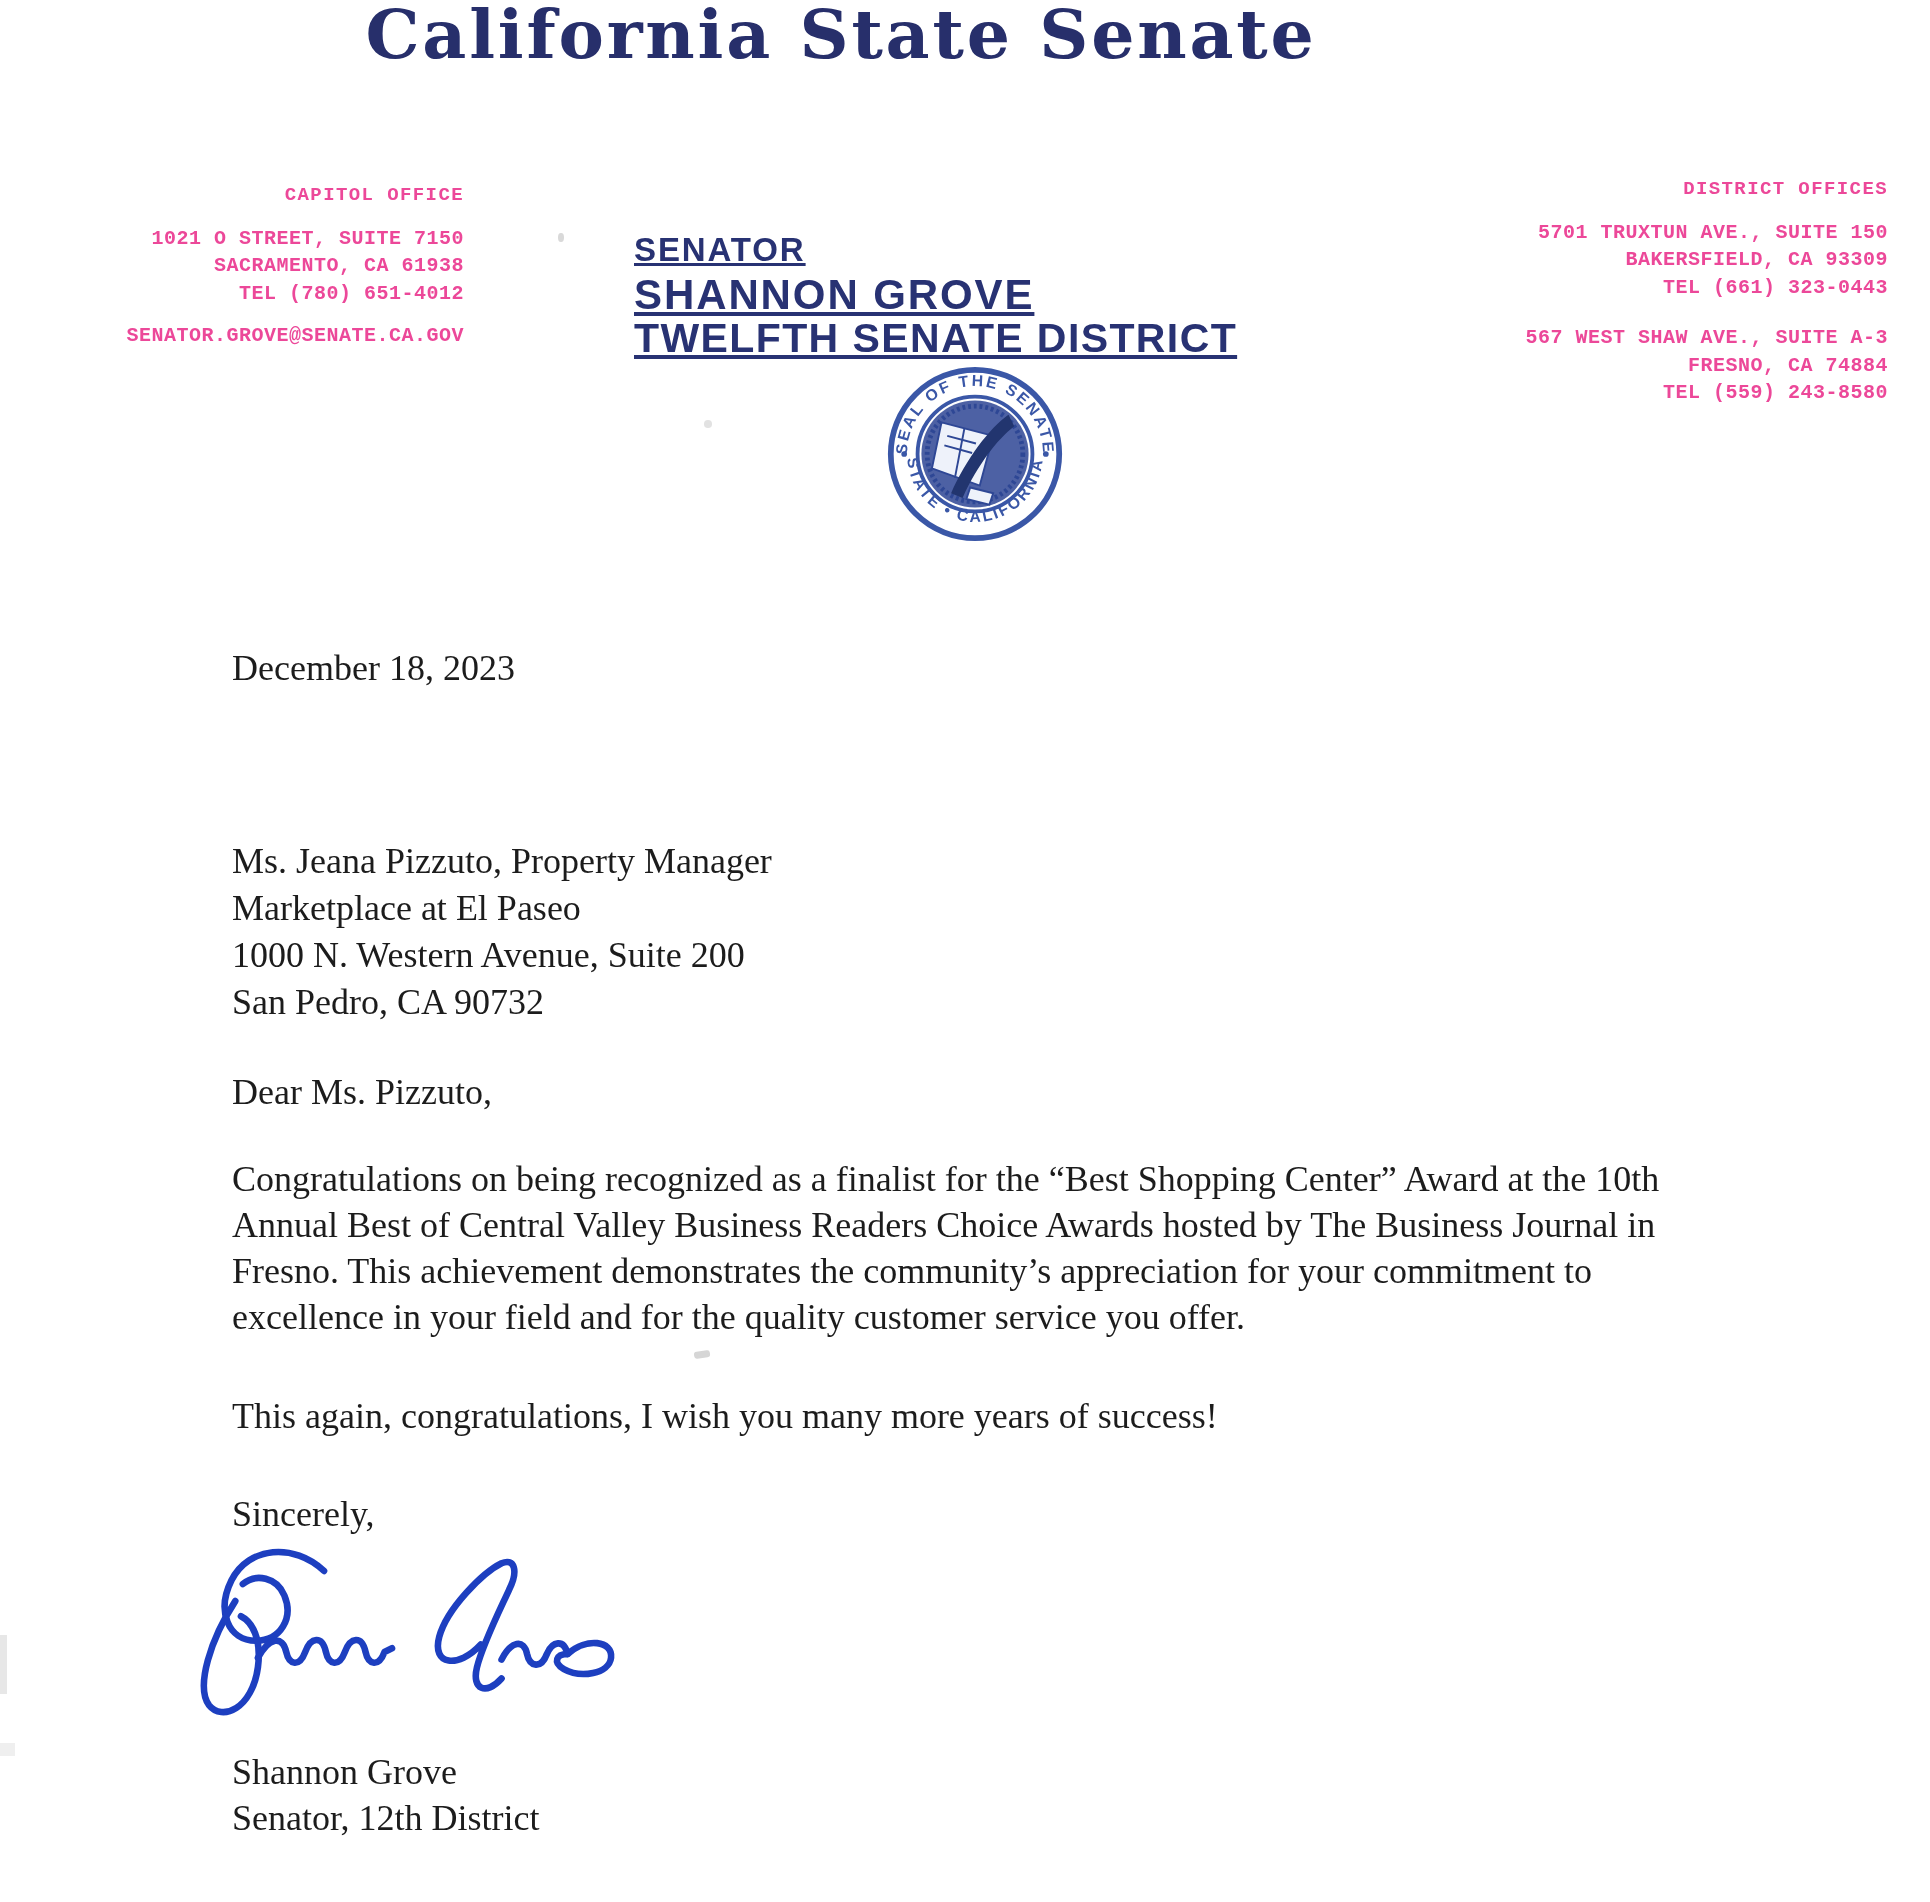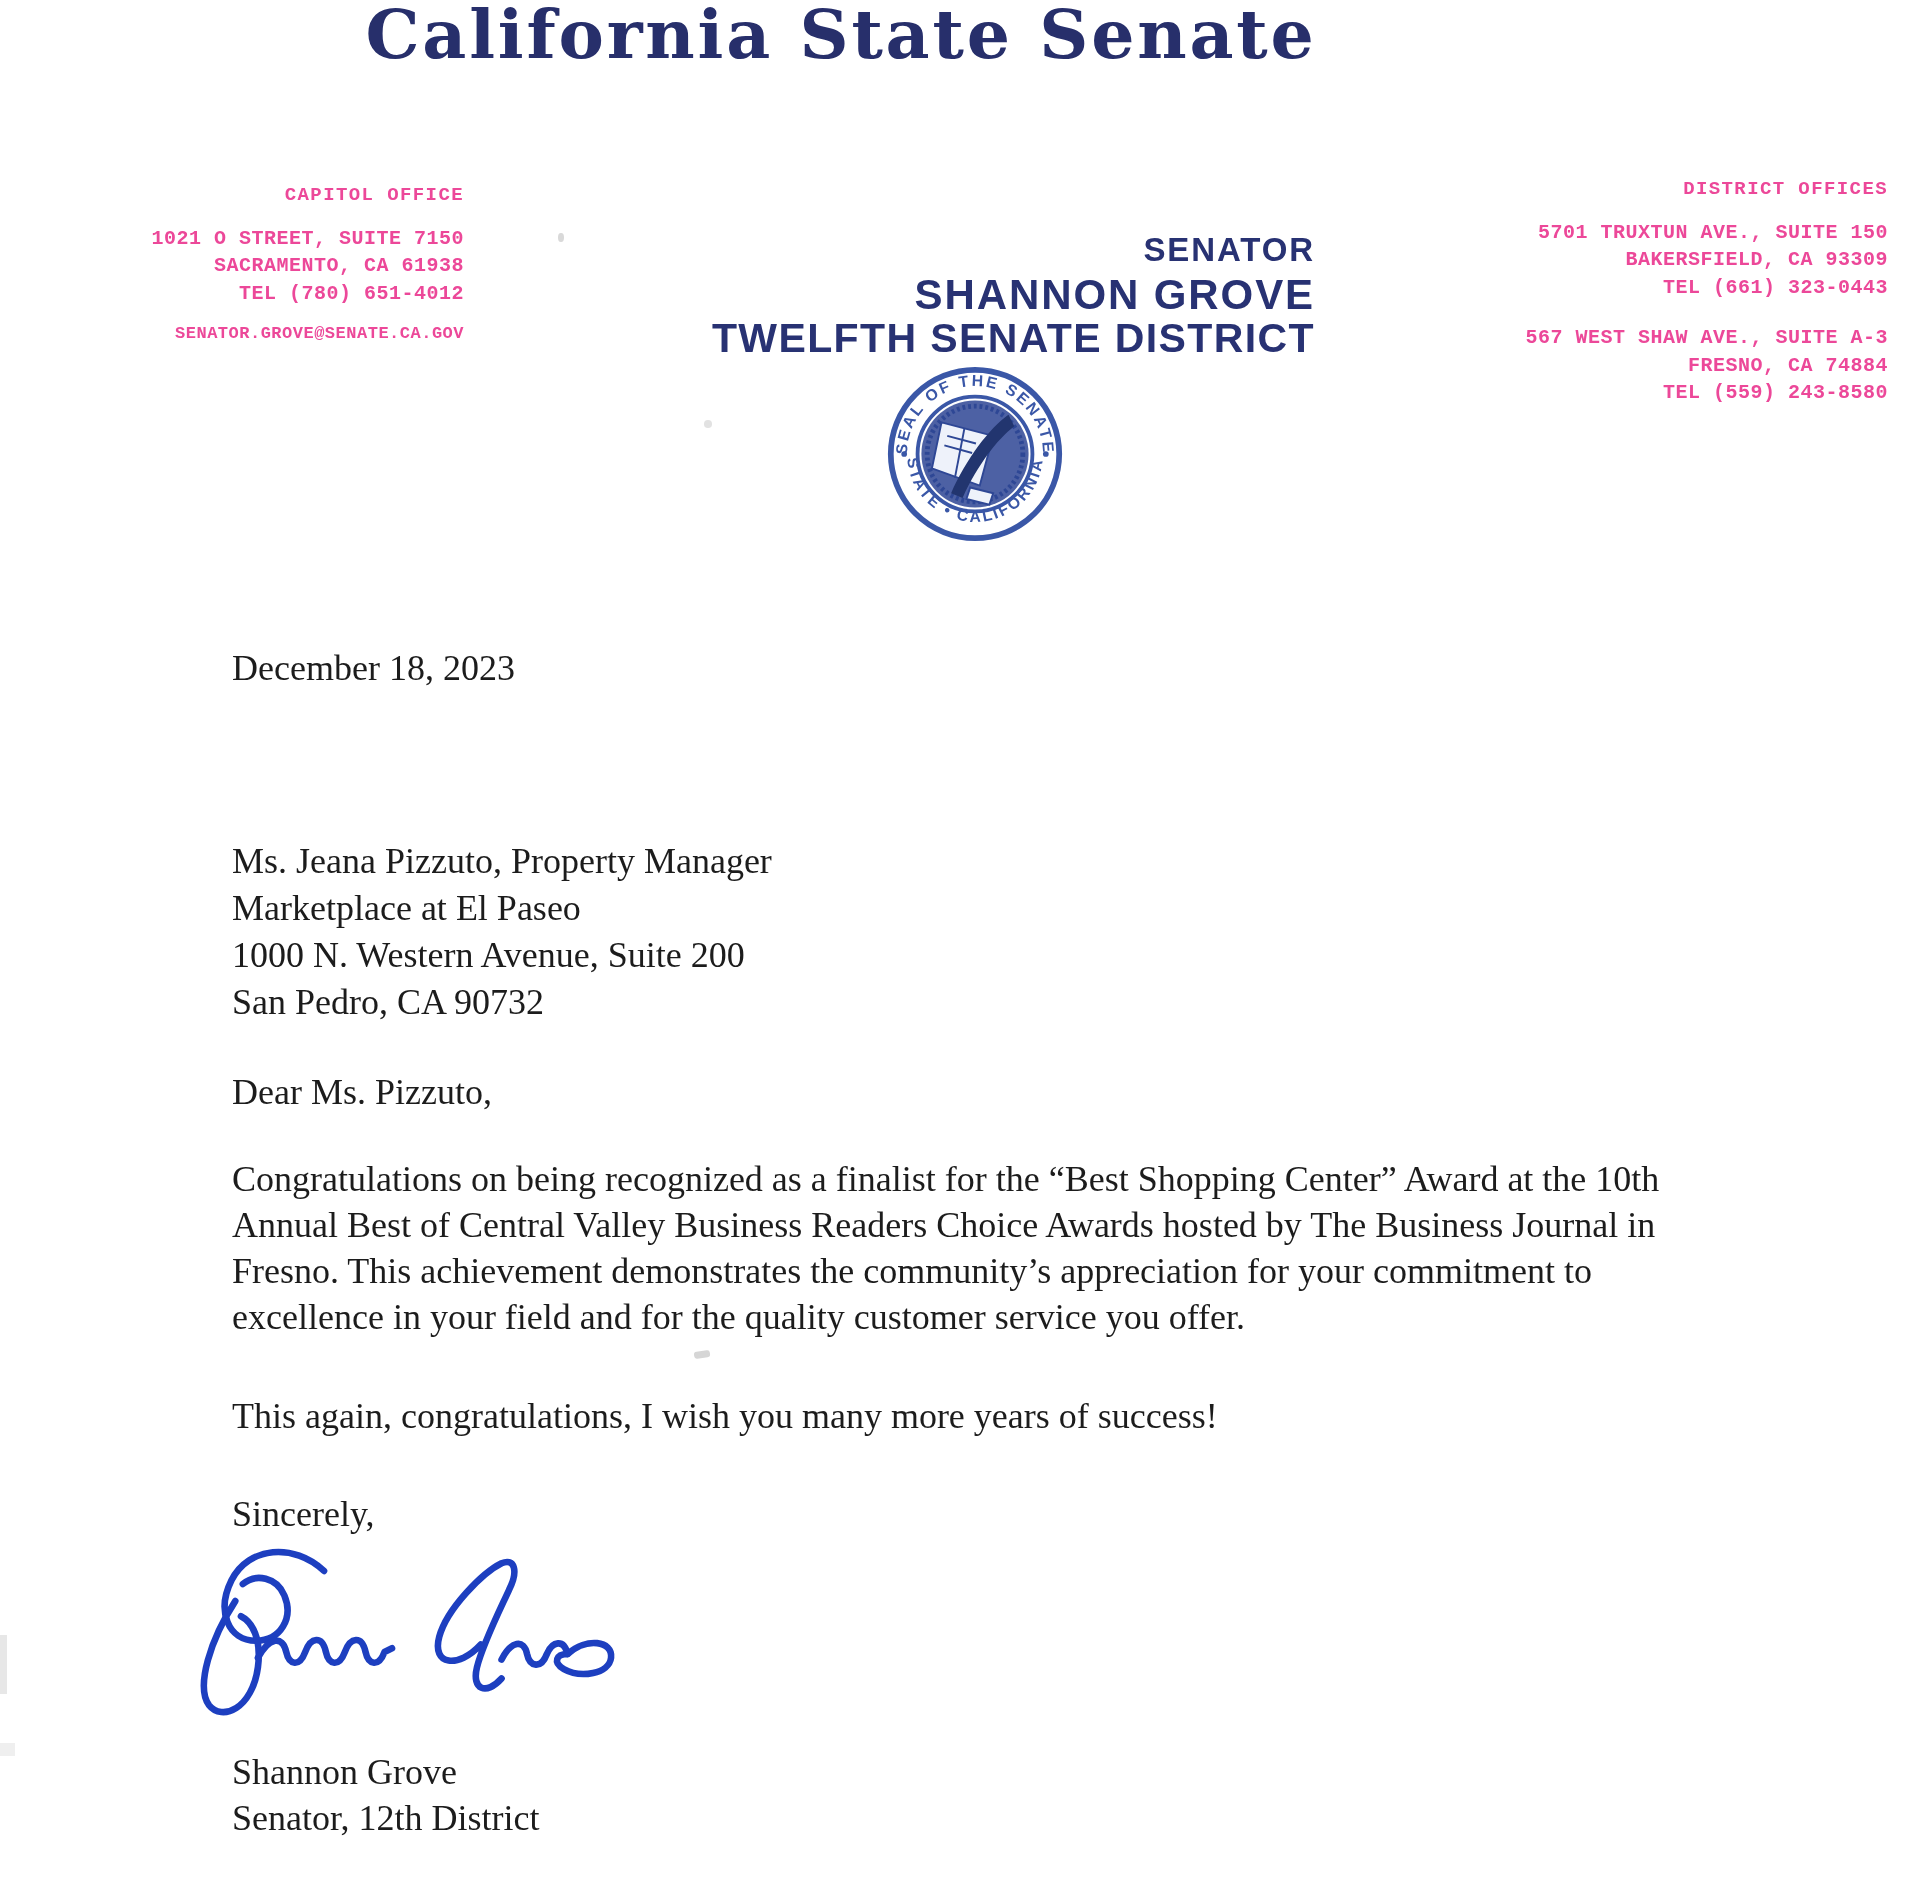--- a/index.html
+++ b/index.html
@@ -15,25 +15,25 @@
     letter-spacing:2.8px; color:#272f6b; line-height:1;
   }
   .hdr-col {
     position:absolute; text-align:right;
     font-family:Liberation Mono, monospace; font-weight:bold; color:#ec4899;
   }
   .capitol { left:52px;  top:184px; width:412px; }
   .district{ left:1434px; top:178px; width:454px; }
   .hdr-heading { font-size:19px; letter-spacing:1.4px; margin-bottom:19px; }
   .hdr-line    { font-size:20px; letter-spacing:0.5px; line-height:27.4px; }
-  .hdr-email   { font-size:17px; letter-spacing:0.5px; margin-top:17px; }
+  .hdr-email   { font-size:20px; letter-spacing:0.5px; margin-top:17px; }
   .hdr-block2  { margin-top:23px; }
   .senator-block {
-    position:absolute; left:634px; top:229px; width:681px; text-align:right;
-    font-family:"Liberation Sans", sans-serif; font-weight:bold; color:#283273;
+    position:absolute; left:634px; top:229px; width:681px; text-align:left;
+    font-family:"Liberation Sans", sans-serif; font-weight:bold; color:#283273;text-decoration:underline;
   }
   .senator-title   { font-size:33px; letter-spacing:1.9px; line-height:42px; }
   .senator-name    { font-size:42px; letter-spacing:1.9px; line-height:47px; }
   .senator-district{ font-size:41px; letter-spacing:1.4px; line-height:40px; }
   .seal { position:absolute; left:886px; top:365px; width:178px; height:178px; }
   .seal-arc-text {
     font-family:"Liberation Sans", sans-serif; font-weight:bold;
     font-size:16.5px; letter-spacing:2.5px; fill:#3a57a7;
   }
   

